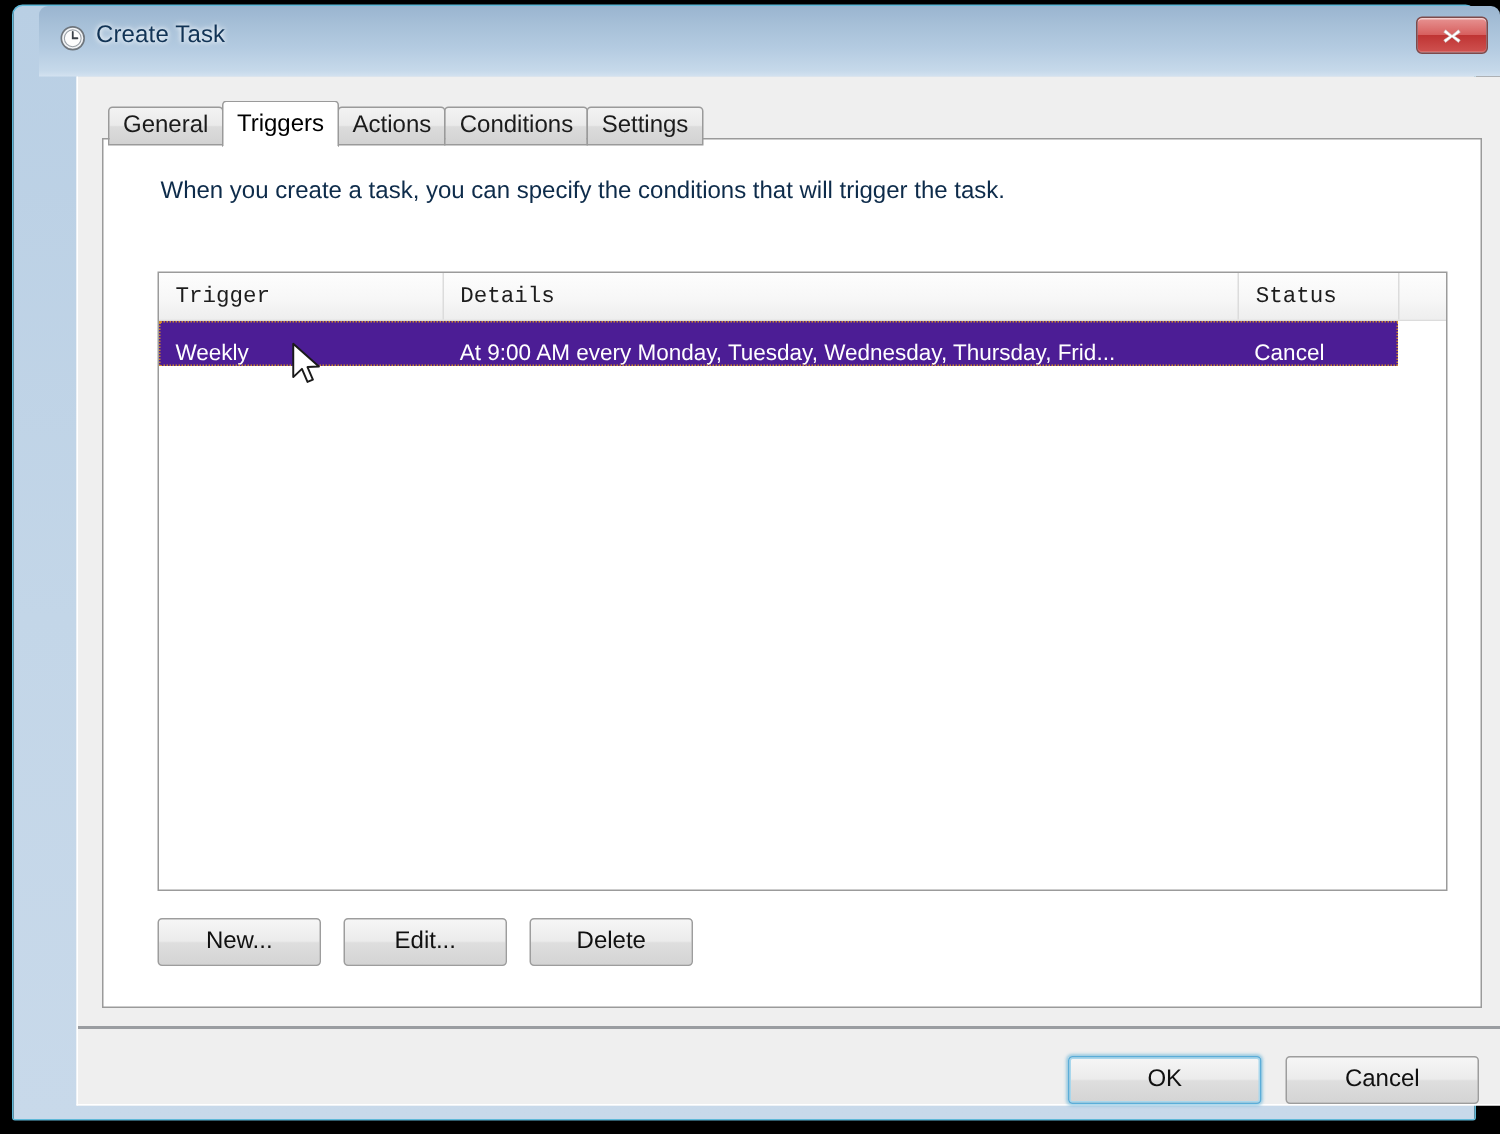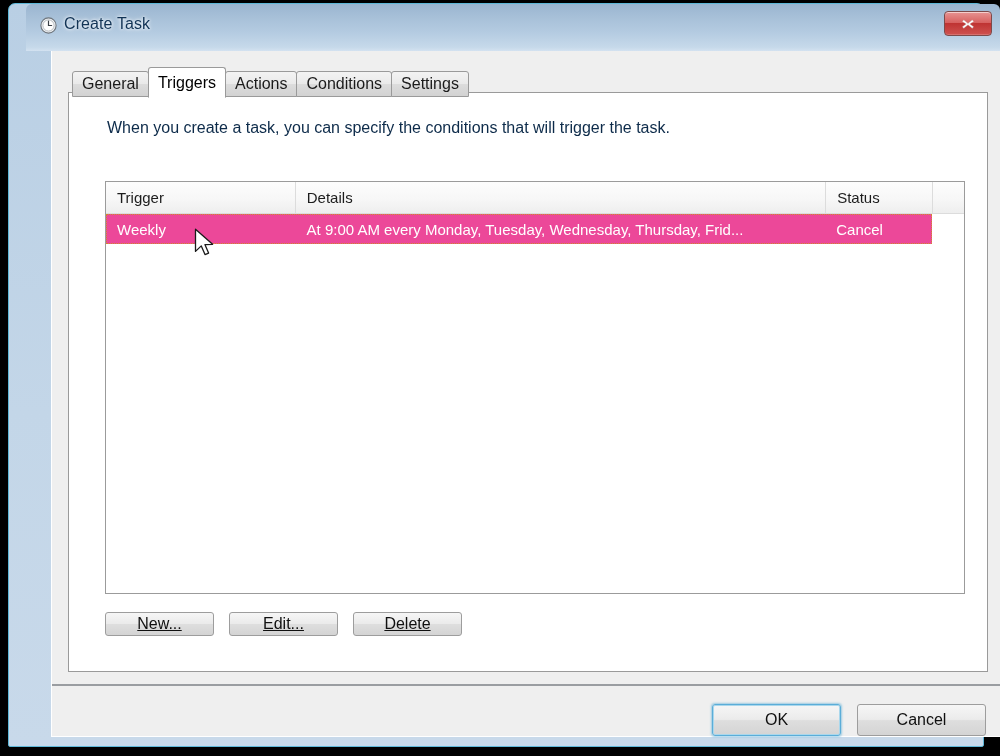--- a/index.html
+++ b/index.html
@@ -163,20 +163,21 @@
     box-sizing: border-box;
     background: #ffffff;
     border: 1px solid #9b9b9b;
     overflow: hidden;
   }
   #list-header {
     display: flex;
     height: 31px;
     background: linear-gradient(to bottom, #fdfdfd 0%, #f7f7f7 55%, #eeeeee 100%);
     border-bottom: 1px solid #dcdcdc;
+    font-family: Liberation Mono, monospace;
   }
   .col-head {
     box-sizing: border-box;
     display: flex;
     align-items: center;
     padding-left: 11px;
     font-size: 15px;
     color: #1d1d1d;
     border-right: 1px solid #dcdcdc;
     cursor: pointer;
@@ -192,23 +193,24 @@
   #list-body { position: relative; }
   .list-row {
     display: flex;
     height: 30px;
     box-sizing: border-box;
     cursor: default;
     user-select: none;
   }
   .list-row.selected {
     width: 826px;
-    background: #ec4899;
+    background: #4c1d95;
     outline: 1px dotted #d08b2a;
     outline-offset: -1px;
+    align-items: flex-end;
   }
   .cell {
     box-sizing: border-box;
     display: flex;
     align-items: center;
     padding-left: 11px;
     font-size: 15px;
     white-space: nowrap;
     overflow: hidden;
   }
@@ -228,21 +230,21 @@
     font-size: 16px;
     color: #101010;
     background: linear-gradient(to bottom, #f6f6f6 0%, #ebebeb 48%, #dedede 52%, #d4d4d4 100%);
     border: 1px solid #9d9d9d;
     border-radius: 3px;
     cursor: pointer;
     user-select: none;
     text-align: center;
     padding: 0;
   }
-  .btn-action { width: 109px; height: 24px; text-decoration: underline; }
+  .btn-action { width: 109px; height: 32px; }
 
   
   #footer-separator {
     position: absolute;
     left: 0;
     top: 633px;
     width: 952px;
     height: 2px;
     background: #9a9da1;
   }

